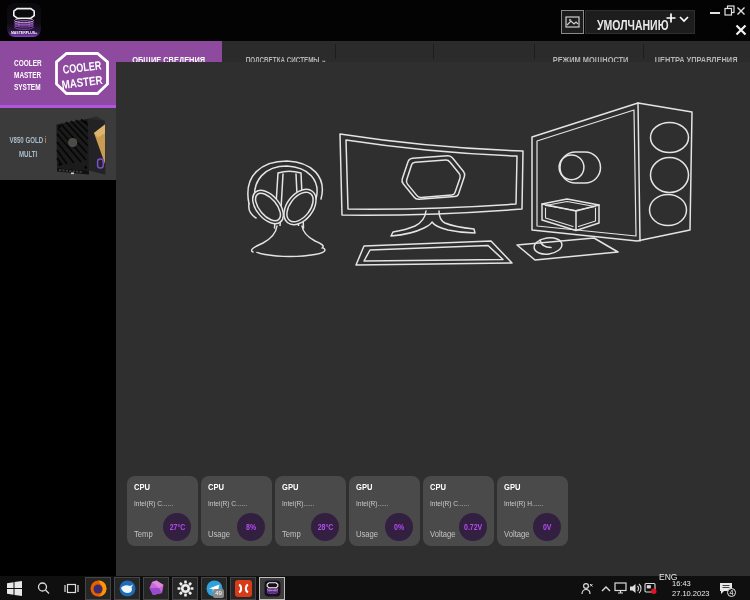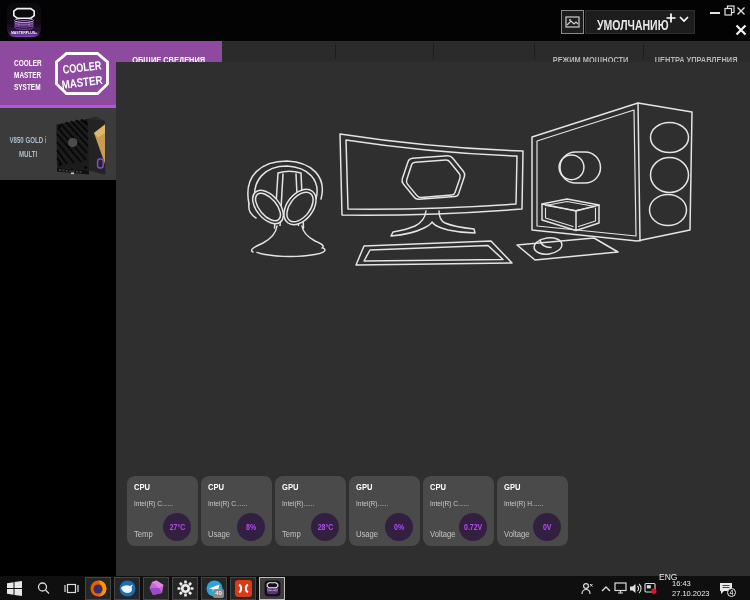--- a/index.html
+++ b/index.html
@@ -99,20 +99,23 @@
   </div>
   <div class="wbtn" style="left:733px; top:22px;">
     <svg width="16" height="16" viewBox="0 0 16 16">
         <path d="M3.5 3.5 L12.5 12.5 M12.5 3.5 L3.5 12.5" stroke="#f2f2f2" stroke-width="2.2"></path>
       </svg>
   </div>
 
   <div id="tabrow">
     <div class="tab active" style="left:0px; width:106px;">
         <span class="cond">ОБЩИЕ СВЕДЕНИЯ</span>
+      </div>
+    <div class="tab" style="left:106px; width:113px; padding-left:15px;">
+        <span class="cond" style="transform:scaleX(0.66);">ПОДСВЕТКА СИСТЕМЫ&nbsp;⌄</span>
       </div>
     <div class="tab" style="left:317px; width:101px;margin-top:8px;">
         <span class="cond">ПРОФИЛИ</span>
       </div>
     <div class="tab" style="left:418px; width:109px; padding-left:5px;">
         <span class="cond">РЕЖИМ МОЩНОСТИ</span>
       </div>
     <div class="tab" style="left:527px; width:107px;">
         <span class="cond">ЦЕНТРА УПРАВЛЕНИЯ</span>
       </div>

